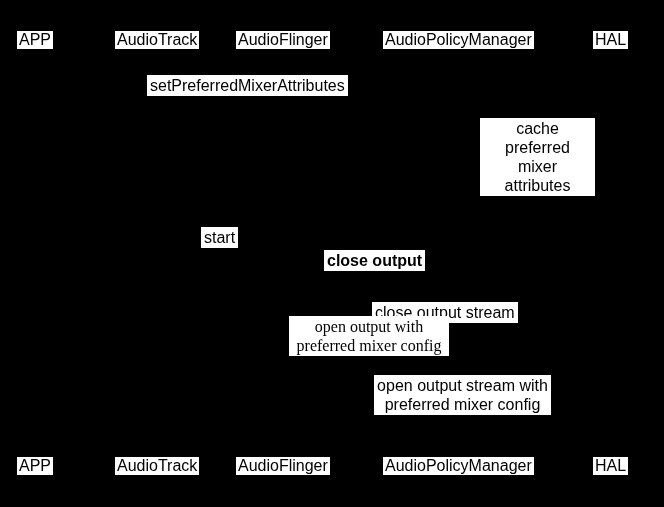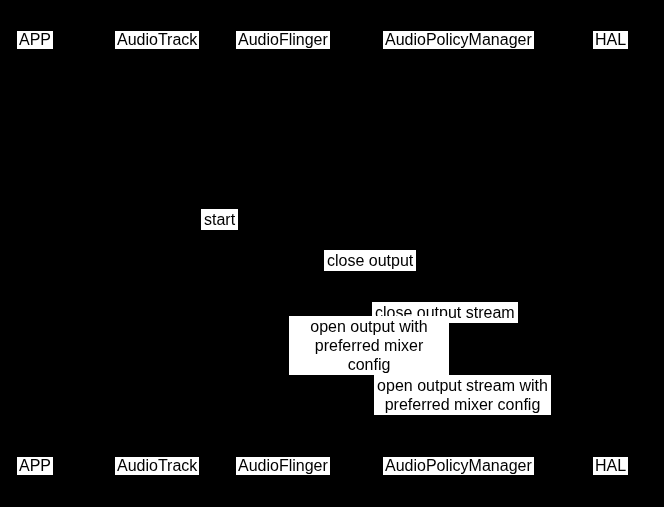--- a/index.html
+++ b/index.html
@@ -47,30 +47,33 @@
 <body>
 
 <div class="stage">
 
   <div class="participant" style="left:17px; top:31px;">APP</div>
   <div class="participant" style="left:115px; top:31px;">AudioTrack</div>
   <div class="participant" style="left:236px; top:31px;">AudioFlinger</div>
   <div class="participant" style="left:383px; top:31px;">AudioPolicyManager</div>
   <div class="participant" style="left:593px; top:31px;">HAL</div>
 
+  <div class="label nowrap" style="left:147px; top:75px;">setPreferredMixerAttributes</div>
+
+  <div class="label" style="left:480px; top:118px; width:115px;">cache preferred
+mixer attributes</div>
 
 
+  <div class="label nowrap" style="left:201px; top:227px;">start</div>
 
-  <div class="label nowrap" style="left:201px; top:209px;">start</div>
-
-  <div class="label nowrap" style="left:324px; top:250px;">close output</div>
+  <div class="label nowrap" style="left:324px; top:250px;font-weight:bold;">close output</div>
 
   <div class="label nowrap" style="left:372px; top:288px;margin-top:14px;">close output stream</div>
 
-  <div class="label" style="left:289px; top:316px; width:160px;">open output with
+  <div class="label" style="left:289px; top:316px; width:160px;font-family:Liberation Serif, serif;">open output with
 preferred mixer config</div>
 
   <div class="label" style="left:356px; top:375px; width:177px;margin-left:18px;">open output stream with
 preferred mixer config</div>
 
   <div class="participant" style="left:17px; top:457px;">APP</div>
   <div class="participant" style="left:115px; top:457px;">AudioTrack</div>
   <div class="participant" style="left:236px; top:457px;">AudioFlinger</div>
   <div class="participant" style="left:383px; top:457px;">AudioPolicyManager</div>
   <div class="participant" style="left:593px; top:457px;">HAL</div>

